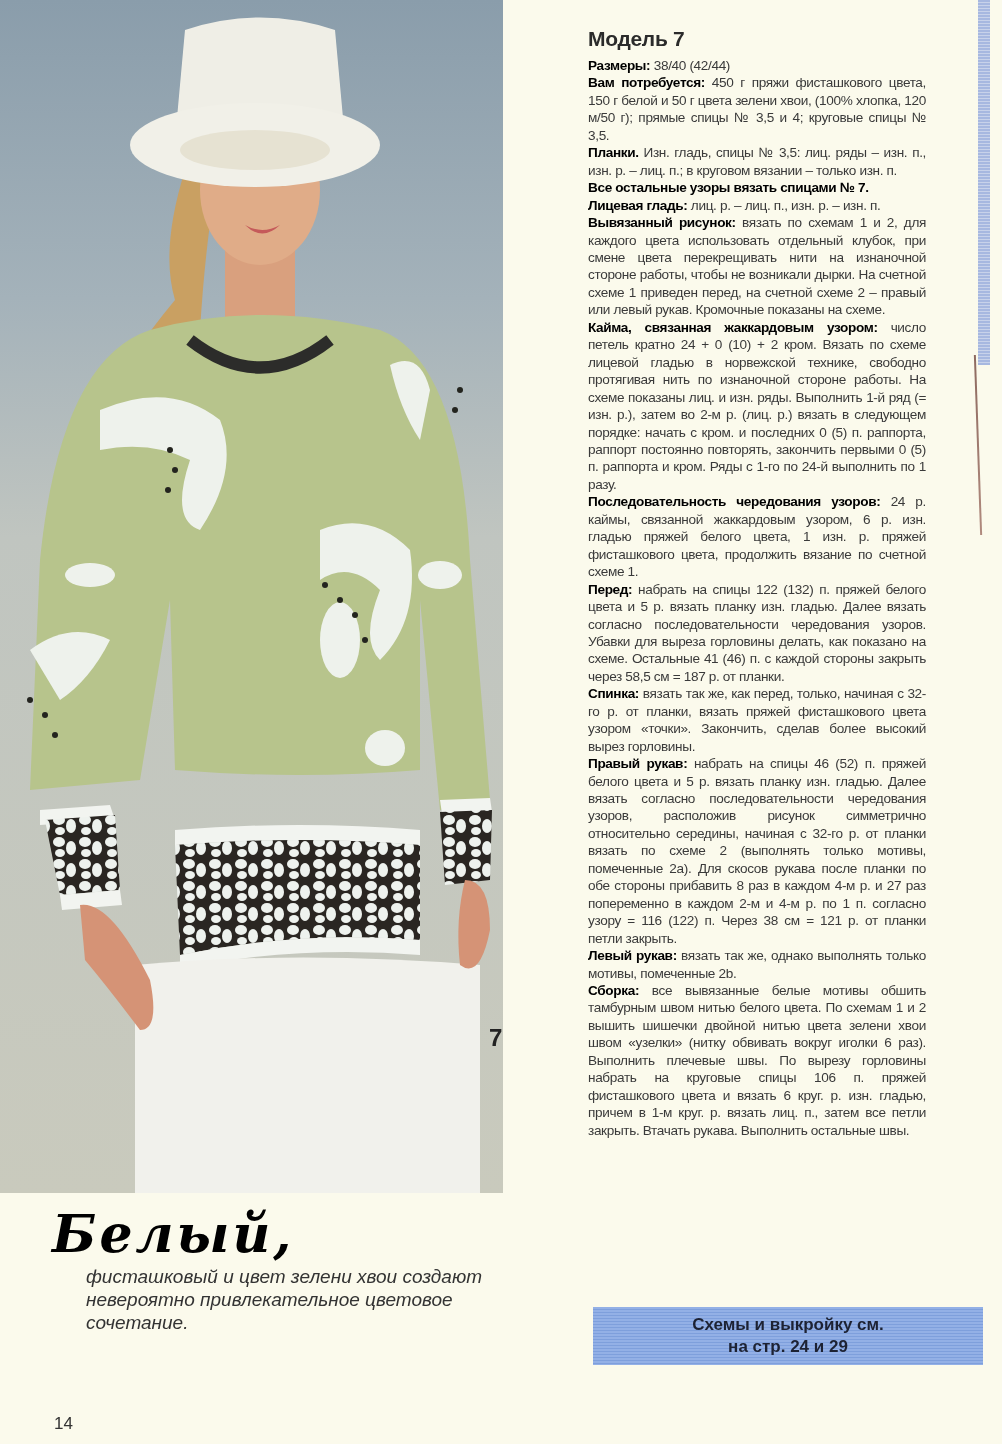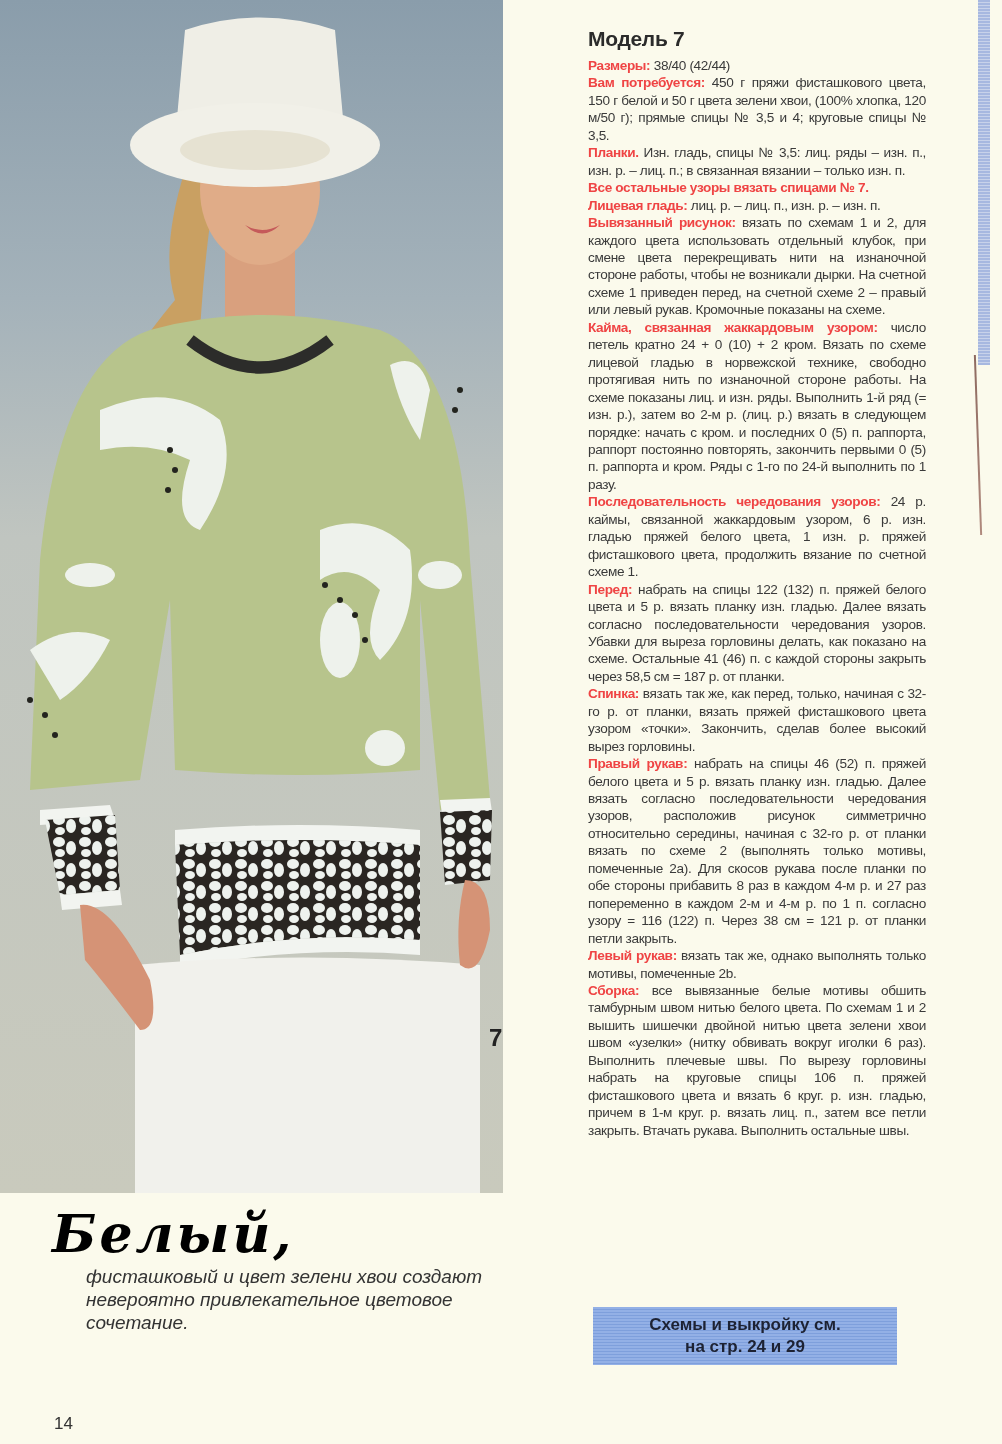--- a/index.html
+++ b/index.html
@@ -22,21 +22,21 @@
   .text-col {
     position:absolute; left:588px; top:26px; width:338px;
     font-size:13.6px; line-height:17.45px; color:#3a3a3a;
     text-align:justify;
     font-family:"Liberation Sans", sans-serif;
     letter-spacing:-0.35px;
   }
   .model-title { font-size:21px; font-weight:bold; color:#2b2b2b; line-height:26px; margin:0 0 5px 0; letter-spacing:-0.3px; }
   .model-subtitle { font-size:15px; font-weight:bold; color:#2b2b2b; line-height:20px; margin:0 0 3px 0; }
   .para { margin:0; }
-  .para b { color:#ef4444; font-weight:bold; }
+  .para b { color:#000000; font-weight:bold; }
   
   .edge-strip {
     position:absolute; left:978px; top:0; width:12px; height:365px;
     background:repeating-linear-gradient(180deg,#a7b8e0 0 2px,#c8d2ea 2px 3px);
   }
   .edge-line {
     position:absolute; left:977px; top:355px; width:2px; height:180px;
     background:linear-gradient(180deg,#8d6a60,#b08a7e); transform:skewX(2deg);
   }
   
@@ -45,21 +45,21 @@
     font-family:"DejaVu Serif", serif; font-style:italic; font-weight:bold;
     font-size:52px; color:#000000; letter-spacing:3px; line-height:60px;
   }
   .tagline {
     position:absolute; left:54px; top:1265px; width:420px;
     font-family:"Liberation Sans", sans-serif; font-style:italic;
     font-size:19px; line-height:23px; color:#333;margin-left:32px;
   }
   
   .ref-box {
-    position:absolute; left:593px; top:1307px; width:304px; height:58px;
+    position:absolute; left:593px; top:1307px; width:390px; height:58px;
     background:repeating-linear-gradient(180deg,#93b0e6 0 2px,#7e9fdc 2px 3px);
     display:flex; flex-direction:column; align-items:center; justify-content:center;
   }
   .ref-box span { font-weight:bold; font-size:17px; line-height:22px; color:#1d2233; }
   .page-number {
     position:absolute; left:54px; top:1376px; font-size:17px; color:#333;margin-top:38px;
   }
 </style>
 </head>
 <body>
@@ -138,21 +138,21 @@
   <div class="photo-number">7</div>
 </div>
 
 <div class="edge-strip"></div>
 <div class="edge-line"></div>
 
 <div class="text-col">
   <div class="model-title">Модель 7</div>
   <p class="para"><b>Размеры:</b><span> 38/40 (42/44)</span></p>
   <p class="para"><b>Вам потребуется:</b><span> 450 г пряжи фисташкового цвета, 150 г белой и 50 г цвета зелени хвои, (100% хлопка, 120 м/50 г); прямые спицы № 3,5 и 4; круговые спицы № 3,5.</span></p>
-  <p class="para"><b>Планки.</b><span> Изн. гладь, спицы № 3,5: лиц. ряды – изн. п., изн. р. – лиц. п.; в связанная вязании – только изн. п.</span></p>
+  <p class="para"><b>Планки.</b><span> Изн. гладь, спицы № 3,5: лиц. ряды – изн. п., изн. р. – лиц. п.; в круговом вязании – только изн. п.</span></p>
   <p class="para"><b>Все остальные узоры вязать спицами № 7.</b><span></span></p>
   <p class="para"><b>Лицевая гладь:</b><span>  лиц. р. – лиц. п., изн. р. – изн. п.</span></p>
   <p class="para"><b>Вывязанный рисунок:</b><span> вязать по схемам 1 и 2, для каждого цвета использовать отдельный клубок, при смене цвета перекрещивать нити на изнаночной стороне работы, чтобы не возникали дырки. На счетной схеме 1 приведен перед, на счетной схеме 2 – правый или левый рукав. Кромочные показаны на схеме.</span></p>
   <p class="para"><b>Кайма, связанная жаккардовым узором:</b><span> число петель кратно 24 + 0 (10) + 2 кром. Вязать по схеме лицевой гладью в норвежской технике, свободно протягивая нить по изнаночной стороне работы. На схеме показаны лиц. и изн. ряды. Выполнить 1-й ряд (= изн. р.), затем во 2-м р. (лиц. р.) вязать в следующем порядке: начать с кром. и последних 0 (5) п. раппорта, раппорт постоянно повторять, закончить первыми 0 (5) п. раппорта и кром. Ряды с 1-го по 24-й выполнить по 1 разу.</span></p>
   <p class="para"><b>Последовательность чередования узоров:</b><span> 24 р. каймы, связанной жаккардовым узором, 6 р. изн. гладью пряжей белого цвета, 1 изн. р. пряжей фисташкового цвета, продолжить вязание по счетной схеме 1.</span></p>
   <p class="para"><b>Перед:</b><span> набрать на спицы 122 (132) п. пряжей белого цвета и 5 р. вязать планку изн. гладью. Далее вязать согласно последовательности чередования узоров. Убавки для выреза горловины делать, как показано на схеме. Остальные 41 (46) п. с каждой стороны закрыть через 58,5 см = 187 р. от планки.</span></p>
   <p class="para"><b>Спинка:</b><span> вязать так же, как перед, только, начиная с 32-го р. от планки, вязать пряжей фисташкового цвета узором «точки». Закончить, сделав более высокий вырез горловины.</span></p>
   <p class="para"><b>Правый рукав:</b><span> набрать на спицы 46 (52) п. пряжей белого цвета и 5 р. вязать планку изн. гладью. Далее вязать согласно последовательности чередования узоров, расположив рисунок симметрично относительно середины, начиная с 32-го р. от планки вязать по схеме 2 (выполнять только мотивы, помеченные 2а). Для скосов рукава после планки по обе стороны прибавить 8 раз в каждом 4-м р. и 27 раз попеременно в каждом 2-м и 4-м р. по 1 п. согласно узору = 116 (122) п. Через 38 см = 121 р. от планки петли закрыть.</span></p>
   <p class="para"><b>Левый рукав:</b><span> вязать так же, однако выполнять только мотивы, помеченные 2b.</span></p>
   <p class="para"><b>Сборка:</b><span> все вывязанные белые мотивы обшить тамбурным швом нитью белого цвета. По схемам 1 и 2 вышить шишечки двойной нитью цвета зелени хвои швом «узелки» (нитку обвивать вокруг иголки 6 раз). Выполнить плечевые швы. По вырезу горловины набрать на круговые спицы 106 п. пряжей фисташкового цвета и вязать 6 круг. р. изн. гладью, причем в 1-м круг. р. вязать лиц. п., затем все петли закрыть. Втачать рукава. Выполнить остальные швы.</span></p>

